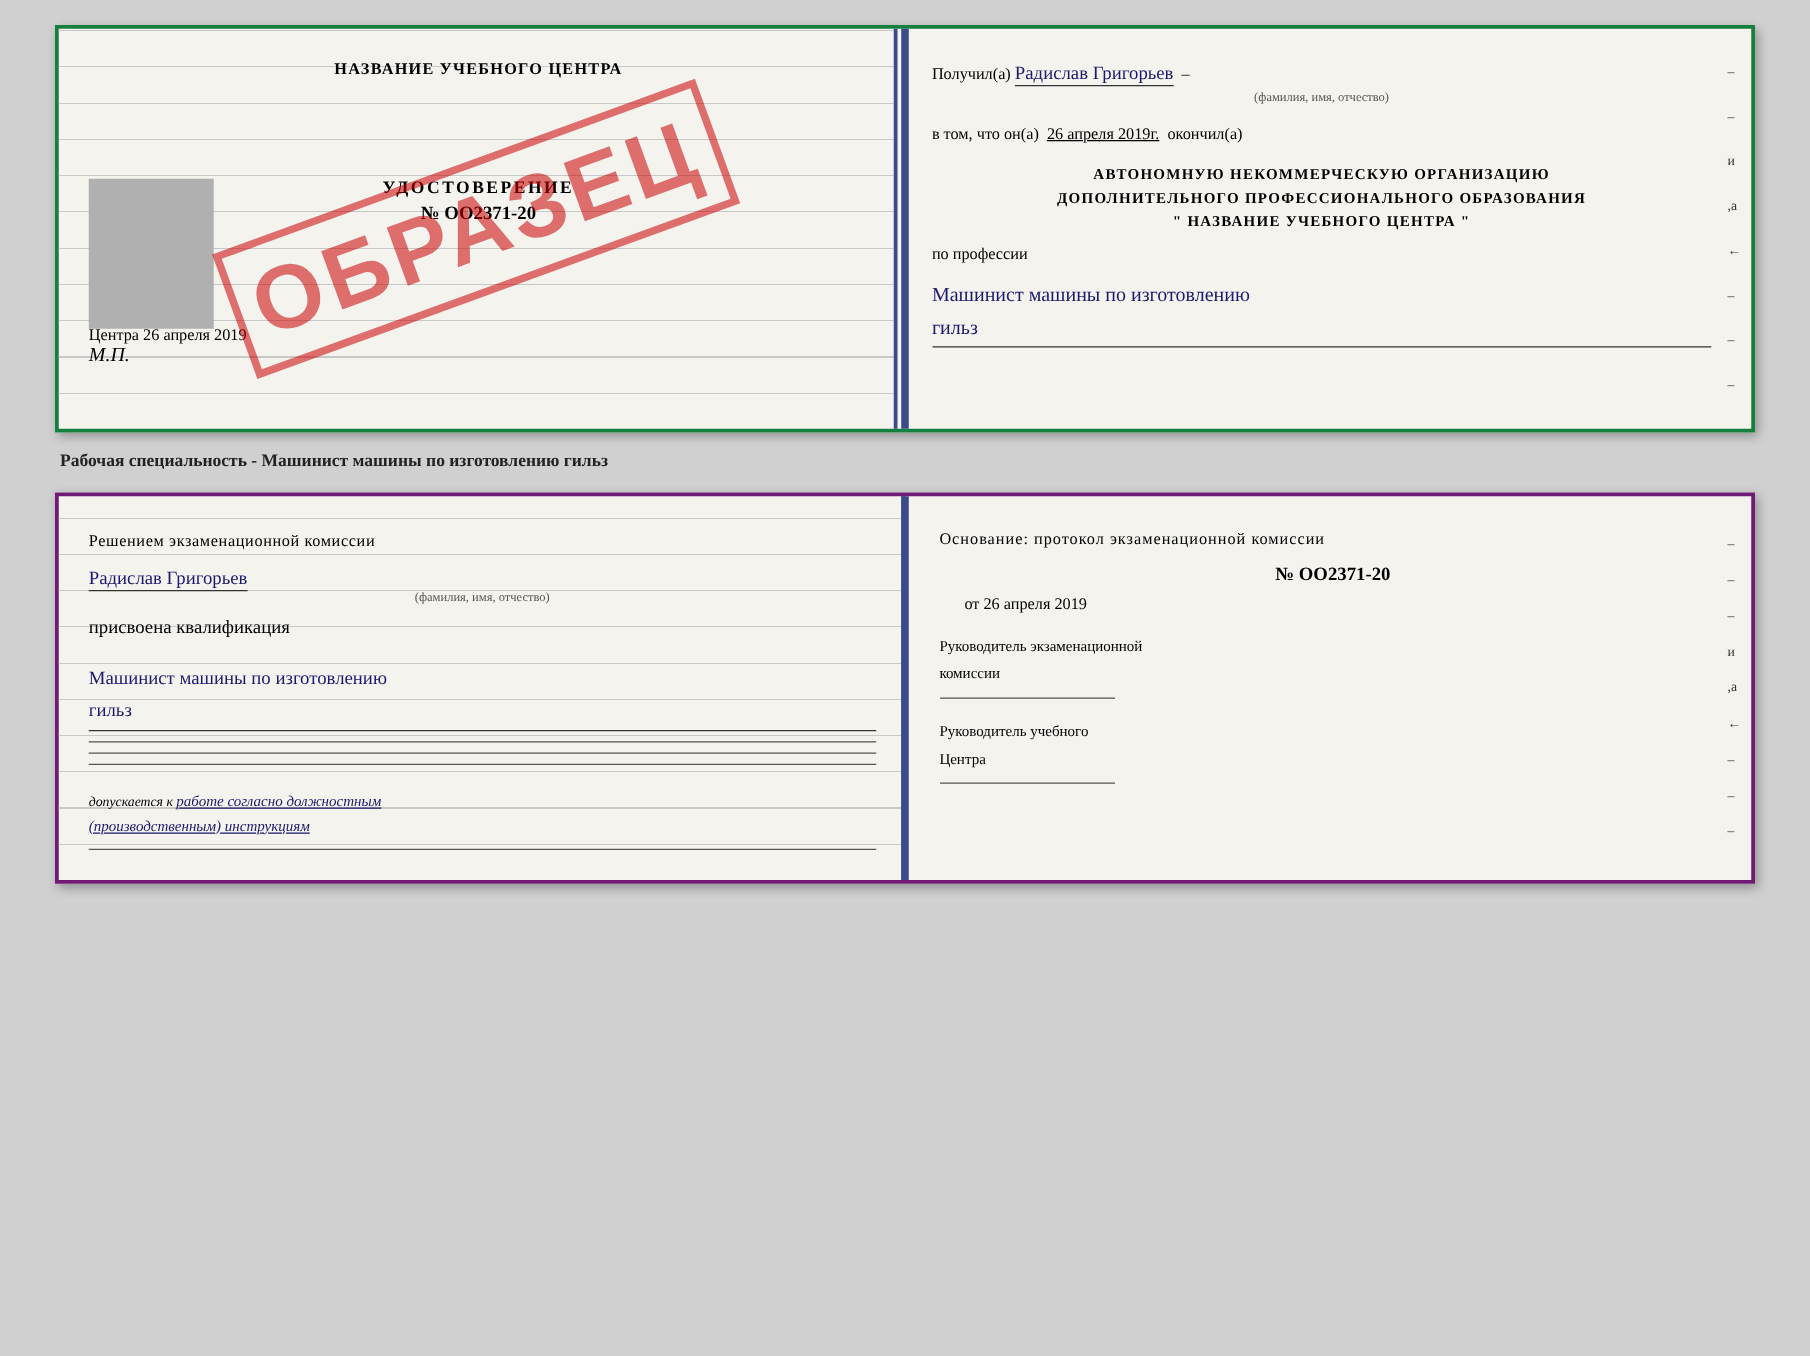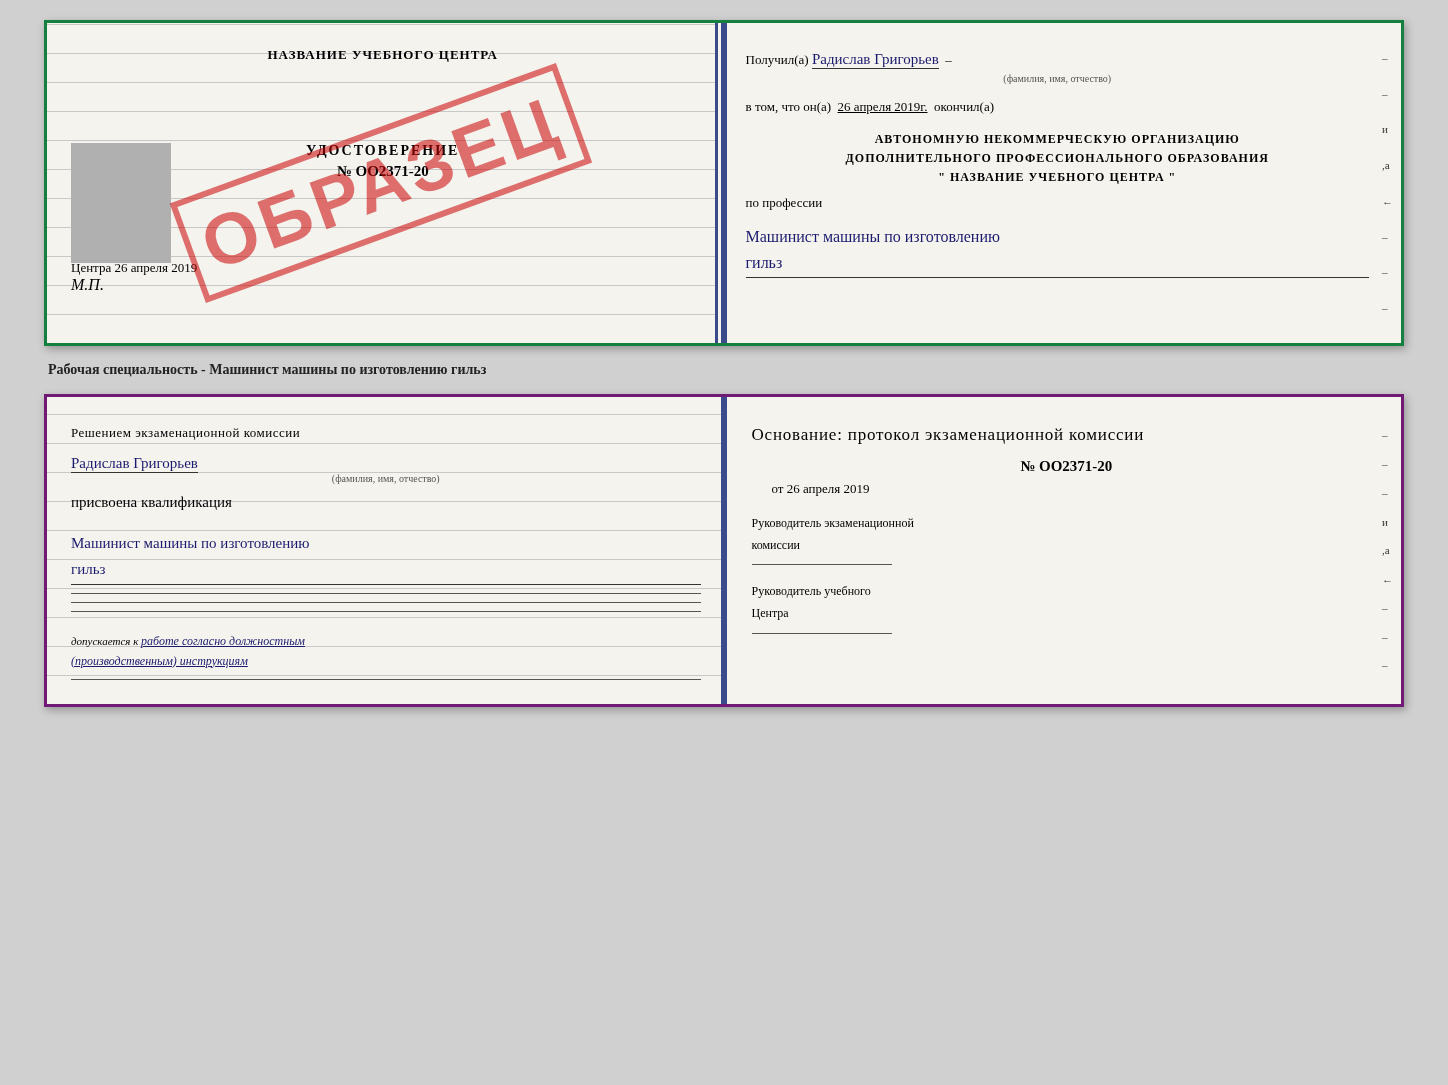--- a/index.html
+++ b/index.html
@@ -288,21 +288,21 @@
       line-height: 1.6;
     }
 
     .under-line {
       border-bottom: 1px solid #555;
       margin: 8px 0 4px 0;
       height: 1px;
     }
 
     .right-osnov-title {
-      font-size: 17px;
+      font-size: 13px;
       letter-spacing: 0.8px;
       line-height: 1.6;
     }
 
     .right-number-large {
       font-size: 15px;
       font-weight: bold;
       text-align: center;
       margin: 10px 0 6px 0;
     }

